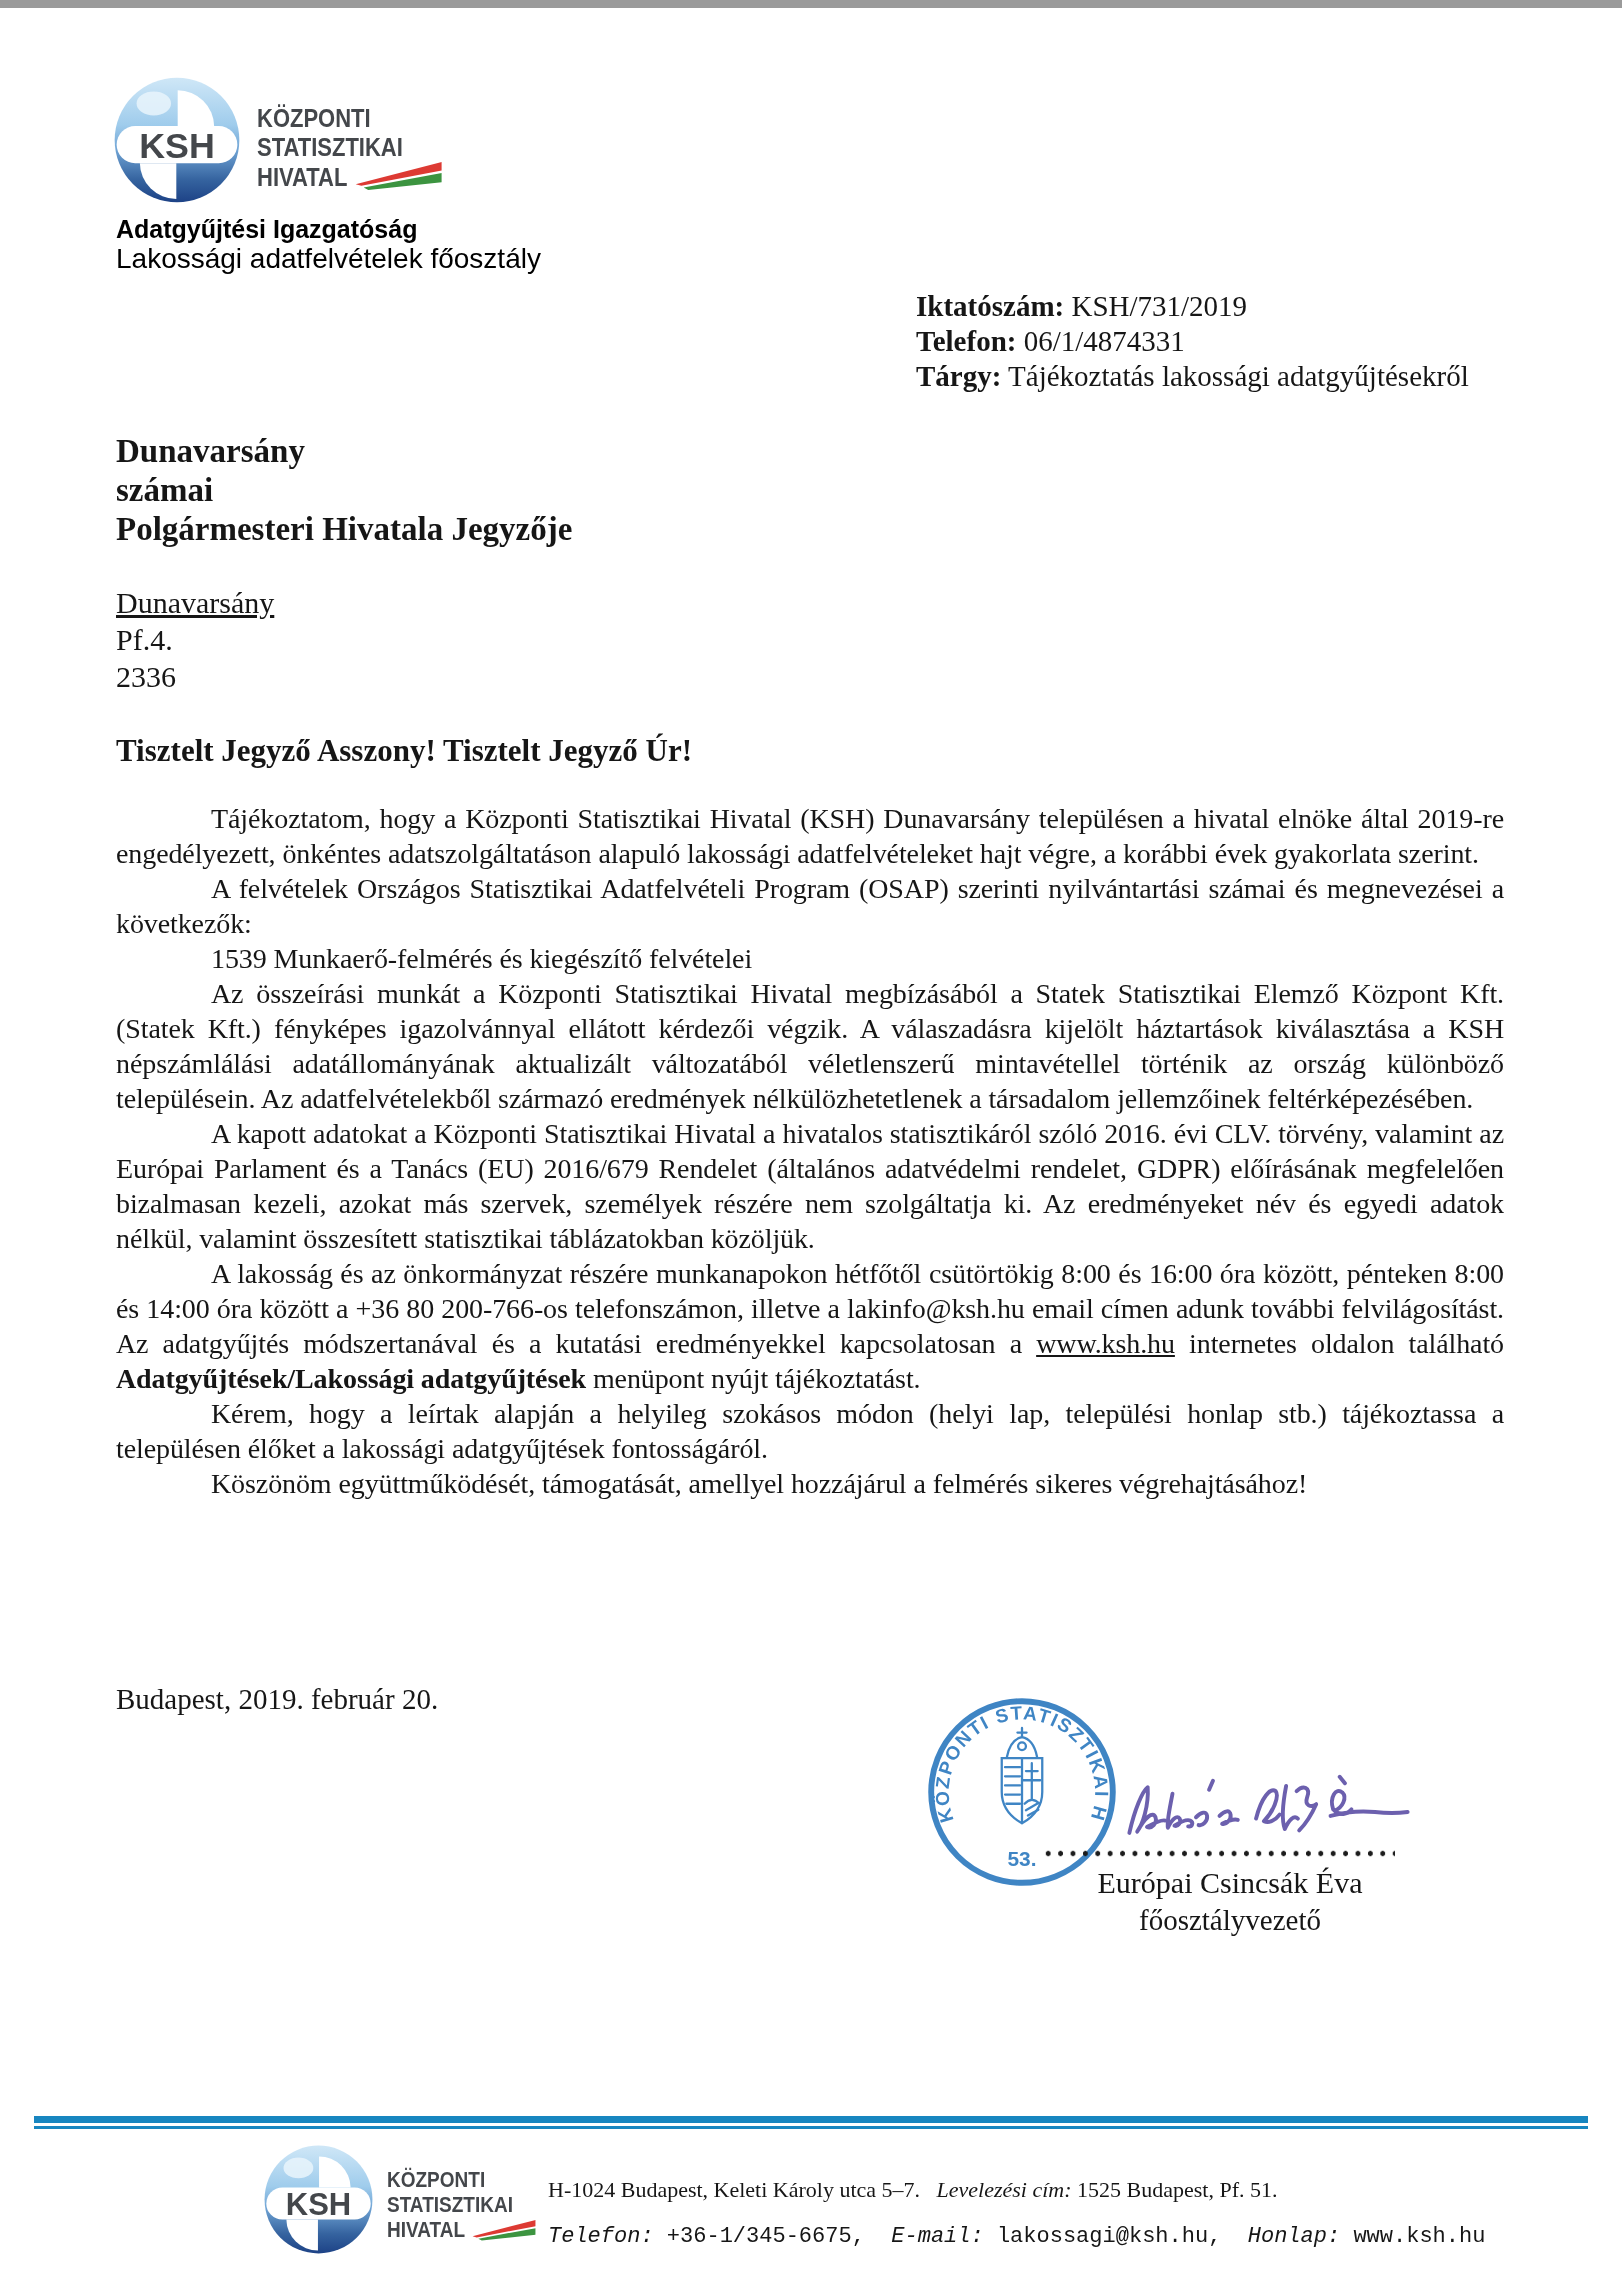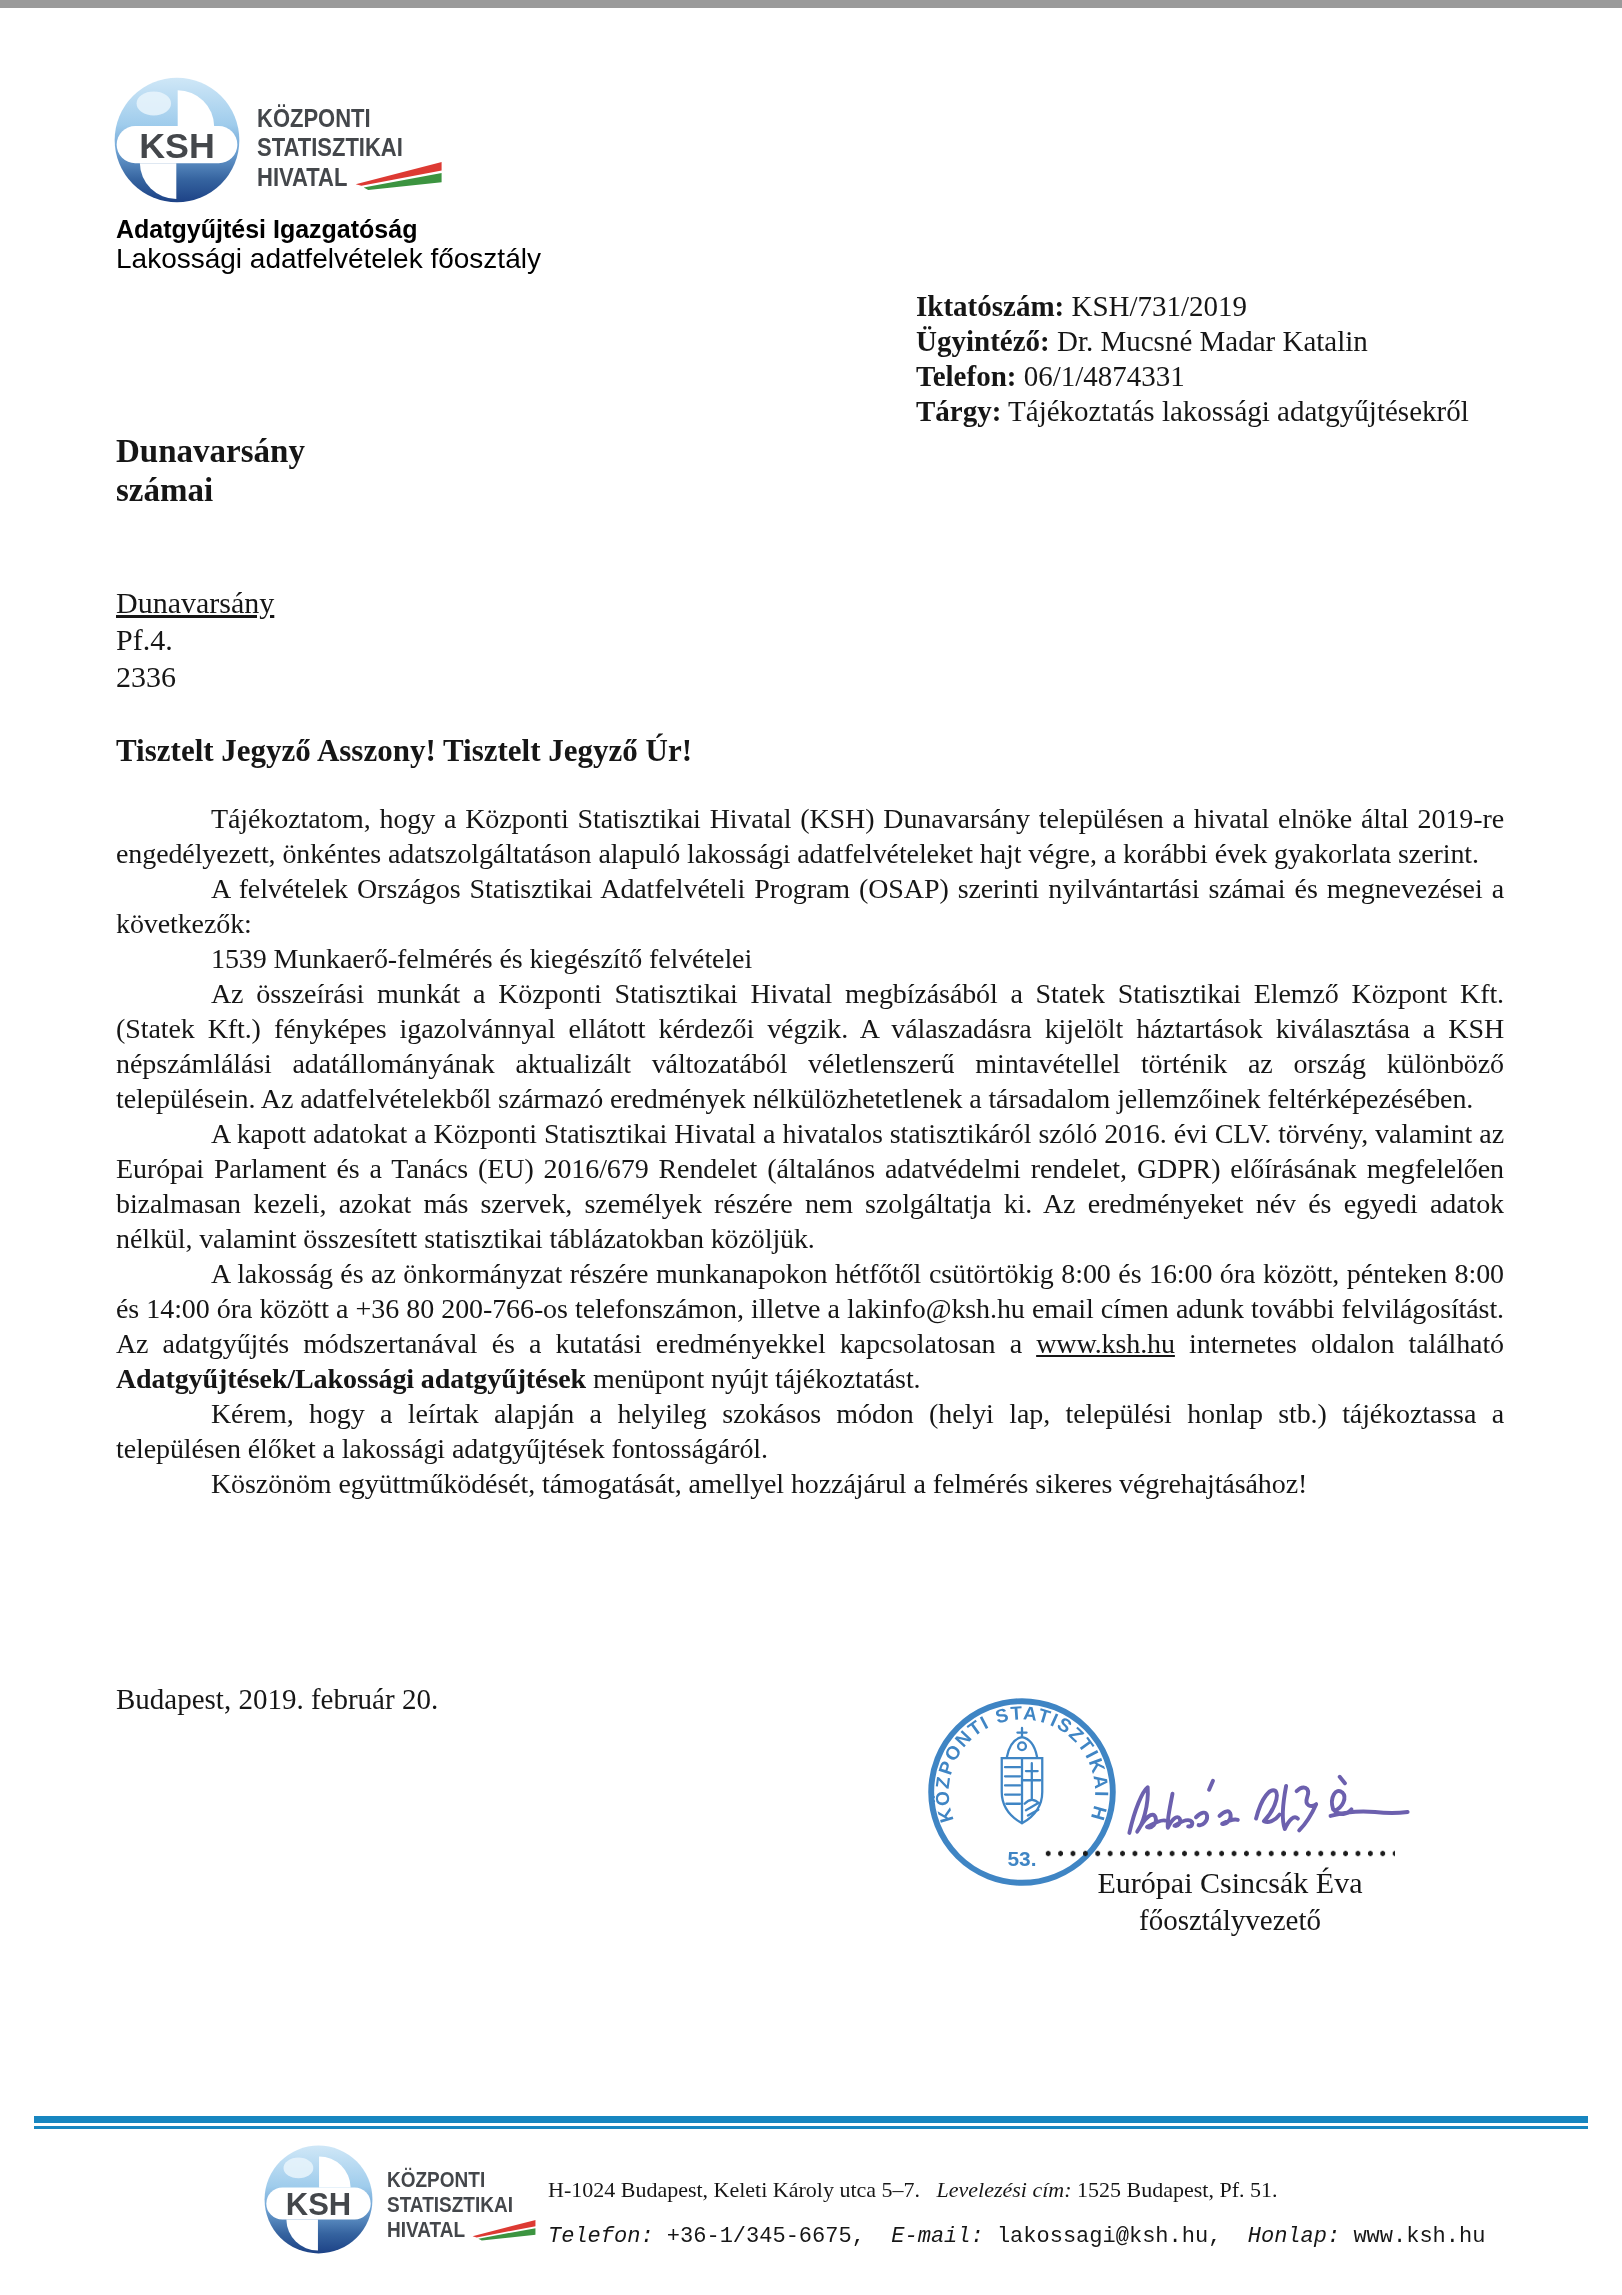--- a/index.html
+++ b/index.html
@@ -110,28 +110,28 @@
     </div>
   </div>
 
   <div class="abs dept">
     <div class="d1">Adatgyűjtési Igazgatóság</div>
     <div class="d2">Lakossági adatfelvételek főosztály</div>
   </div>
 
   <div class="abs meta">
     <div><b>Iktatószám:</b> <span>KSH/731/2019</span></div>
-    <div><b>Ügyintéző:</b> <span>Dr. Mucsné Madar Katalin</span></div>
     <div><b>Telefon:</b> <span>06/1/4874331</span></div>
     <div><b>Tárgy:</b> <span>Tájékoztatás lakossági adatgyűjtésekről</span></div>
   </div>
 
   <div class="abs recip-bold">
     <div>Dunavarsány</div>
     <div>számai</div>
+    <div>Polgármesteri Hivatala Jegyzője</div>
   </div>
   <div class="abs recip-addr">
     <div><span class="u">Dunavarsány</span></div>
     <div>Pf.4.</div>
     <div>2336</div>
   </div>
 
   <div class="abs salut">Tisztelt Jegyző Asszony! Tisztelt Jegyző Úr!</div>
 
   <div class="abs body-text">

